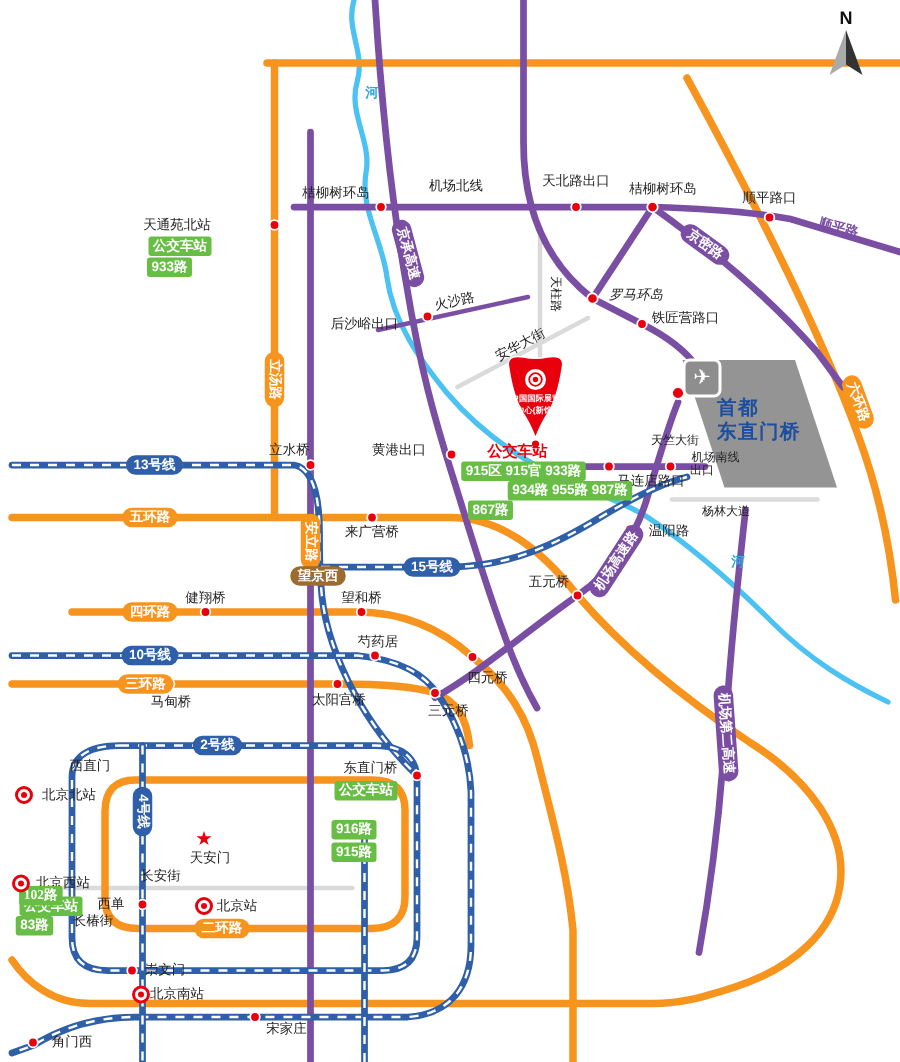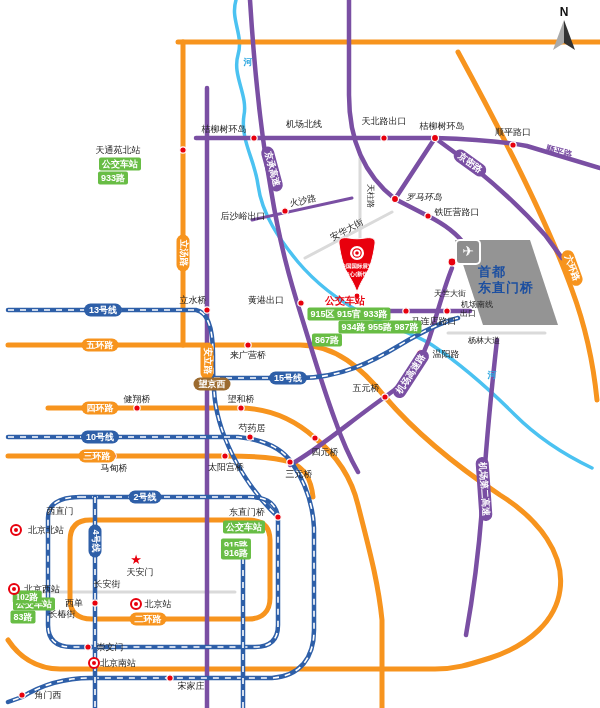--- a/index.html
+++ b/index.html
@@ -211,21 +211,21 @@
 
   <div class="gbox" style="left:120px;top:164px;">公交车站</div>
   <div class="gbox" style="left:113px;top:178px;">933路</div>
 
   <div class="bus-red" style="left:345px;top:301px;">公交车站</div>
   <div class="gbox" style="left:349px;top:314px;">915区 915官 933路</div>
   <div class="gbox" style="left:349px;top:327px;margin-left:31px;">934路 955路 987路</div>
   <div class="gbox" style="left:327px;top:340px;">867路</div>
 
   <div class="gbox" style="left:244px;top:527px;">公交车站</div>
-  <div class="gbox" style="left:236px;top:545px;">915路</div>
+  <div class="gbox" style="left:236px;top:568px;">915路</div>
   <div class="gbox" style="left:236px;top:553px;text-align:center;">916路</div>
 
   <div class="gbox" style="left:34px;top:604px;">公交车站</div>
   <div class="gbox" style="left:23px;top:617px;">83路</div>
   <div class="gbox" style="left:27px;top:597px;font-family:Liberation Serif, serif;">102路</div>
 
   <div class="plane">✈</div>
   <div class="ap-t" style="left:492px;top:272px;">首都</div>
   <div class="ap-t" style="left:506px;top:288px;">东直门桥</div>
 

